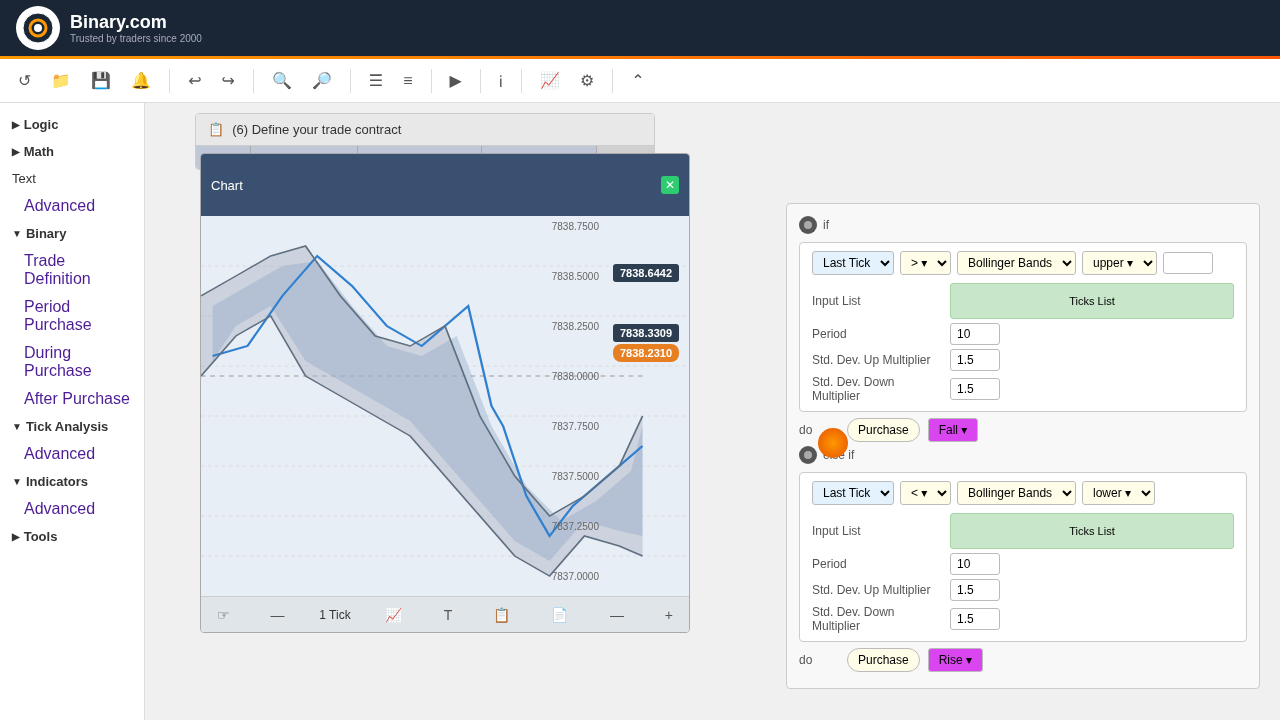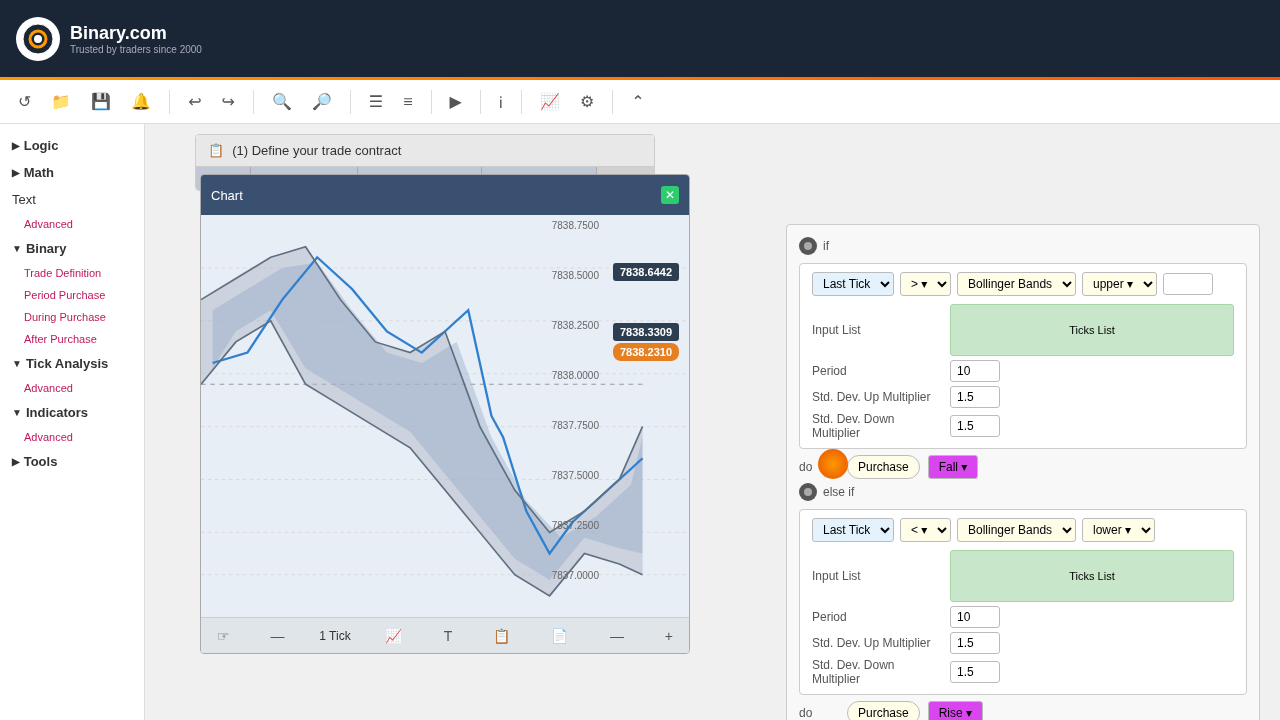--- a/index.html
+++ b/index.html
@@ -1,21 +1,21 @@
 <!DOCTYPE html>
 <html><head>
   <meta charset="utf-8">
   <style>
     * { box-sizing: border-box; margin: 0; padding: 0; }
     body { font-family: Arial, sans-serif; background: #f0f0f0; width: 1280px; height: 720px; overflow: hidden; display: flex; flex-direction: column; }
 
     
     #topbar {
       background: #1a2535;
-      height: 77px;
+      height: 56px;
       display: flex;
       align-items: center;
       padding: 8px 16px;
       flex-shrink: 0;
     }
     #logo-area {
       display: flex;
       align-items: center;
       gap: 10px;
     }
@@ -84,23 +84,23 @@
       font-size: 13px;
       font-weight: bold;
       color: #333;
       cursor: pointer;
       display: flex;
       align-items: center;
       gap: 4px;
     }
     .sidebar-sub {
       padding: 5px 12px 5px 24px;
-      font-size: 11px;
-      cursor: pointer;
-      color: #be185d;
+      font-size: 16px;
+      cursor: pointer;
+      color: #4c1d95;
     }
     .caret { font-size: 10px; }
 
     
     #content {
       flex: 1;
       position: relative;
       overflow: hidden;
       background: #f0f0f0;
     }
@@ -151,21 +151,21 @@
       background: white;
       border: 1px solid #aaa;
       border-radius: 4px;
       overflow: hidden;
       z-index: 20;
       display: flex;
       flex-direction: column;
     }
     #chart-header {
       background: #3a5070;
-      padding: 11px 10px;
+      padding: 22px 10px;
       color: white;
       font-size: 13px;
       display: flex;
       justify-content: space-between;
       align-items: center;
     }
     #chart-close-btn {
       background: #2ecc71;
       border: none;
       color: white;
@@ -314,21 +314,21 @@
     }
     .action-btn {
       padding: 4px 10px;
       background: #d946ef;
       border: 1px solid #bbb;
       border-radius: 3px;
       font-size: 12px;
       cursor: pointer;
     }
     .ticks-list-btn {
-      padding: 19px 8px;
+      padding: 11px 8px;
       background: #c8e6c9;
       border: 1px solid #a5d6a7;
       border-radius: 3px;
       font-size: 11px;
       cursor: pointer;
     }
 
     
     #feedback-circle {
       position: absolute;
@@ -438,21 +438,21 @@
       <span class="caret">▶</span>
       <span>Tools</span>
     </div>
   </div>
 
   <div id="content">
 
     <div id="trade-panel">
       <div id="trade-panel-header">
         <span>📋</span>
-        <span>(1) Define your trade contract</span>
+        <span>(6) Define your trade contract</span>
       </div>
       <div id="trade-panel-tabs">
         <div class="trade-tab">Market</div>
         <div class="trade-tab">Volatility Indices ▾</div>
         <div class="trade-tab">Continuous Indices ▾</div>
         <div class="trade-tab">Volatility 10 Index ▾</div>
       </div>
     </div>
 
     <div id="chart-window">

